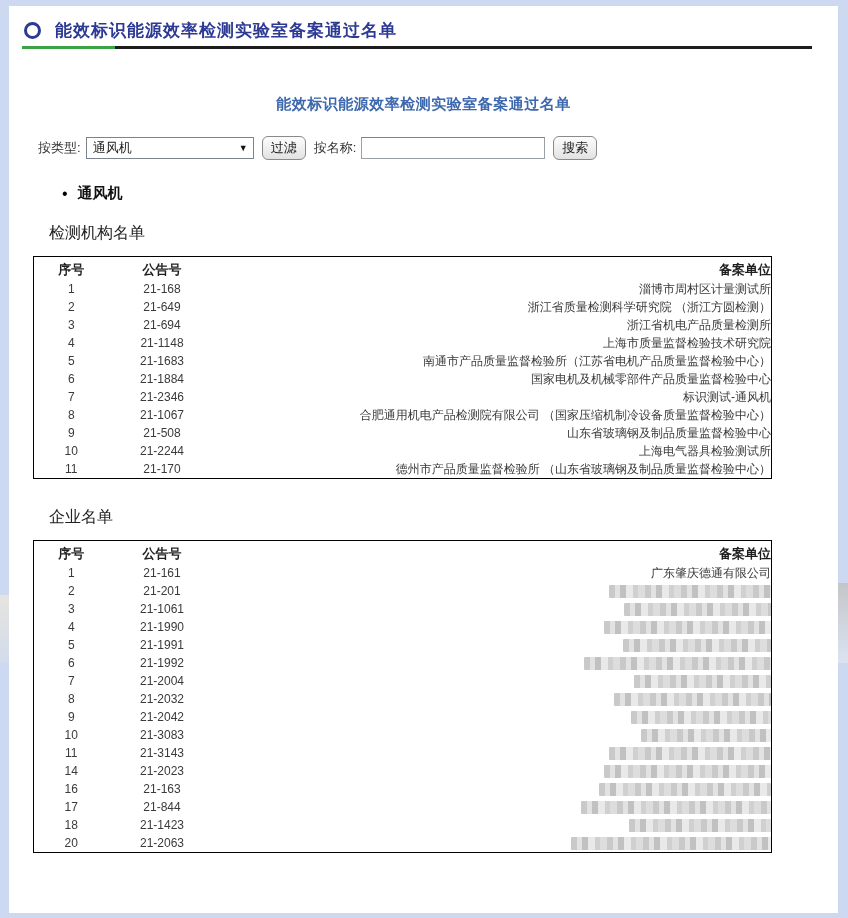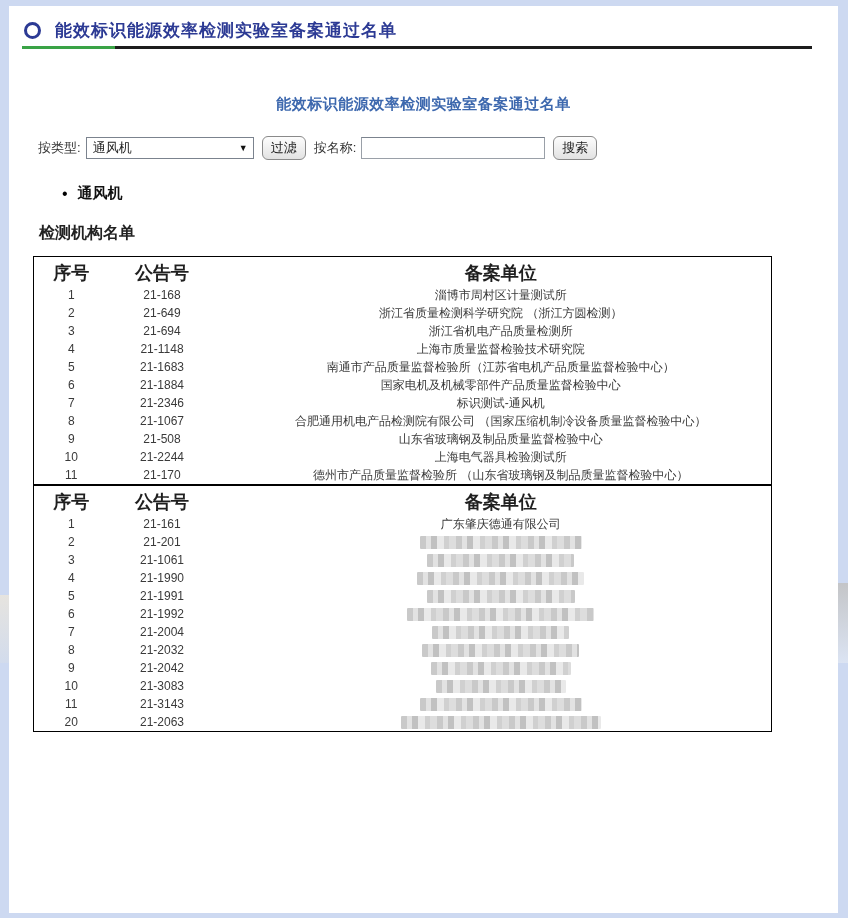--- a/index.html
+++ b/index.html
@@ -50,35 +50,35 @@
   .txt{
     width:184px;height:22px;border:1px solid #9aa0a8;border-top-color:#7b838e;
     margin-right:8px;font-size:13px;padding:0 4px;box-sizing:border-box;
   }
   
   .bullet-row{margin:24px 0 0 53px;display:flex;align-items:center;}
   .dot{font-size:16px;color:#000;margin-right:10px;line-height:1;}
   .cat{font-size:15px;font-weight:bold;color:#111;}
   
   .sec-h{
-    margin:20px 0 12px 30px;font-size:16px;font-weight:bold;color:#222;
+    margin:20px 0 12px 40px;font-size:16px;font-weight:normal;color:#222;
   }
   .sec-h.second{margin-top:28px;}
   
   table.list{
     border:1px solid #000;border-collapse:collapse;table-layout:fixed;
     width:739px;margin-left:24px;font-size:12px;color:#3a3a3a;
   }
   table.list col.c1{width:75px;}
   table.list col.c2{width:107px;}
   table.list th{
-    font-size:18px;font-weight:bold;color:#1f1f1f;text-align:center;
+    font-size:13px;font-weight:bold;color:#1f1f1f;text-align:center;
     padding:4px 0 1px 0;height:17px;
   }
-  table.list th.unit,table.list td.unit{text-align:center;padding-left:15px;}
+  table.list th.unit,table.list td.unit{text-align:right;padding-left:15px;}
   table.list td{
     height:18px;padding:0;text-align:center;line-height:18px;
     white-space:nowrap;overflow:hidden;
   }
   table.list td.unit{line-height:18px;}
   
   .blur-block{
     display:inline-block;height:13px;vertical-align:middle;border-radius:1px;
     background:repeating-linear-gradient(90deg,
       #9e9e9e 0 6px,#cccccc 6px 11px,#8f8f8f 11px 17px,
@@ -191,20 +191,21 @@
           <td class="unit">上海电气器具检验测试所</td>
         </tr>
         <tr>
           <td>11</td>
           <td>21-170</td>
           <td class="unit">德州市产品质量监督检验所 （山东省玻璃钢及制品质量监督检验中心）</td>
         </tr>
       </tbody>
   </table>
 
+  <h3 class="sec-h second">企业名单</h3>
   <table class="list">
     <colgroup>
         <col class="c1">
         <col class="c2">
         <col class="c3">
       </colgroup>
     <thead>
         <tr>
           <th>序号</th>
           <th>公告号</th>
@@ -261,20 +262,40 @@
           <td>10</td>
           <td>21-3083</td>
           <td class="unit"><span class="blur-block" style="width: 130px;"></span></td>
         </tr>
         <tr>
           <td>11</td>
           <td>21-3143</td>
           <td class="unit"><span class="blur-block" style="width: 162px;"></span></td>
         </tr>
         <tr>
+          <td>14</td>
+          <td>21-2023</td>
+          <td class="unit"><span class="blur-block" style="width: 167px;"></span></td>
+        </tr>
+        <tr>
+          <td>16</td>
+          <td>21-163</td>
+          <td class="unit"><span class="blur-block" style="width: 172px;"></span></td>
+        </tr>
+        <tr>
+          <td>17</td>
+          <td>21-844</td>
+          <td class="unit"><span class="blur-block" style="width: 190px;"></span></td>
+        </tr>
+        <tr>
+          <td>18</td>
+          <td>21-1423</td>
+          <td class="unit"><span class="blur-block" style="width: 142px;"></span></td>
+        </tr>
+        <tr>
           <td>20</td>
           <td>21-2063</td>
           <td class="unit"><span class="blur-block" style="width: 200px;"></span></td>
         </tr>
       </tbody>
   </table>
 
 </div>
 
 <div class="smudge-left"></div>

